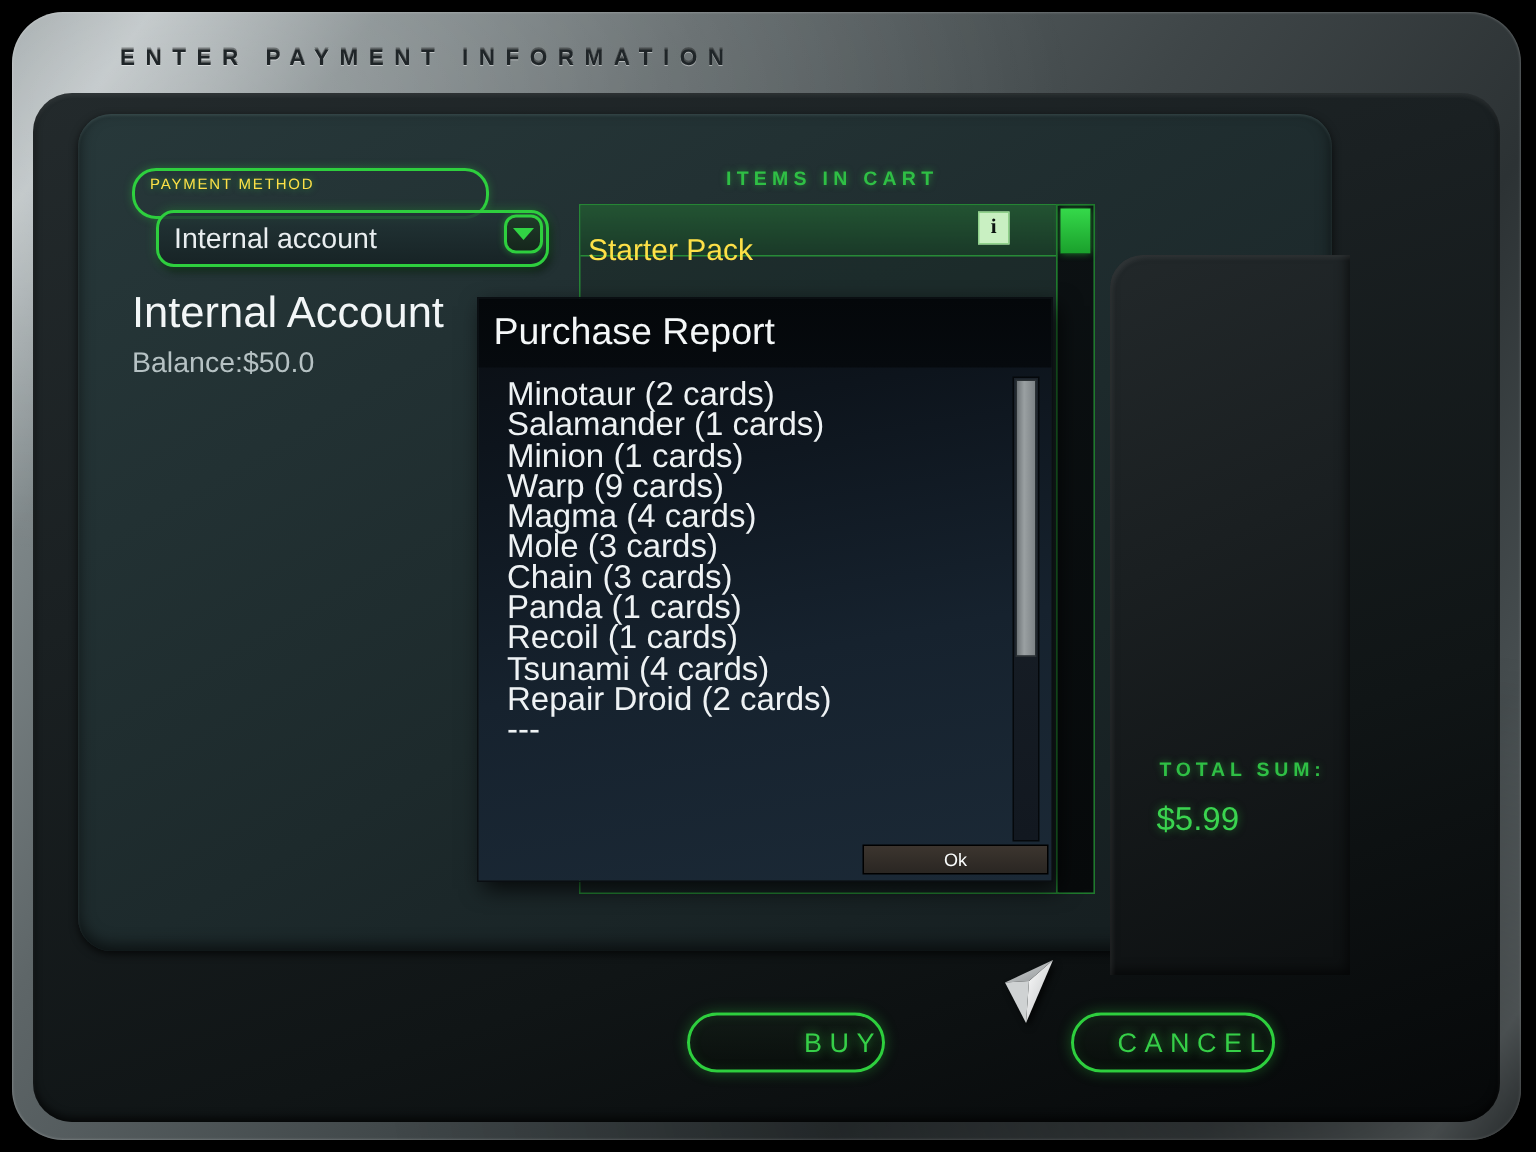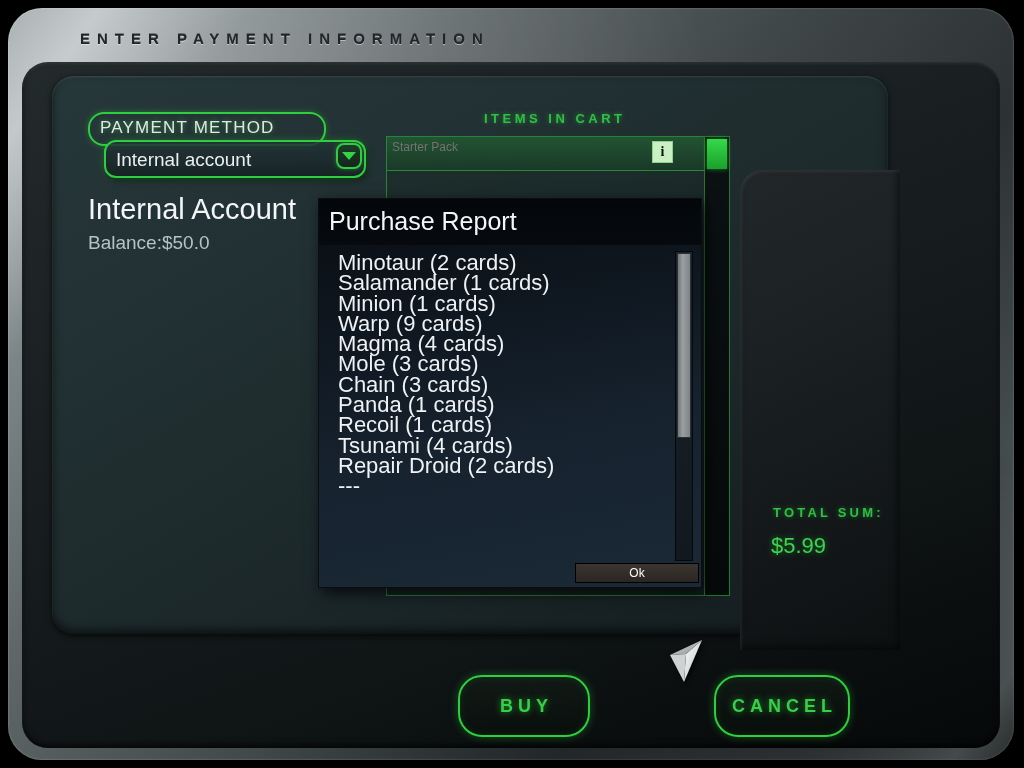--- a/index.html
+++ b/index.html
@@ -85,23 +85,23 @@
   .pm-group {
     position: absolute;
     left: 88px; top: 112px; width: 238px; height: 34px;
     border: 2px solid #2ecf3e;
     border-radius: 16px;
     box-shadow: 0 0 6px rgba(46,207,62,.35);
   }
   .pm-label {
     position: absolute;
     left: 100px; top: 118px;
-    font-size: 17px;
+    font-size: 10px;
     letter-spacing: 1.2px;
-    color: #e5e5e5;
+    color: #fde047;
     text-shadow: 0 0 5px rgba(46,207,62,.6);
   }
 
   .pm-dropdown {
     position: absolute;
     left: 104px; top: 140px; width: 262px; height: 38px;
     border: 2px solid #2ecf3e;
     border-radius: 12px;
     background: linear-gradient(180deg, rgba(34,52,54,.85), rgba(22,34,36,.9));
     box-shadow: 0 0 7px rgba(46,207,62,.32), 2px 3px 5px rgba(0,0,0,.55);
@@ -161,23 +161,23 @@
     background: linear-gradient(180deg, rgba(22,40,34,.35), rgba(14,24,22,.25));
   }
   .cart-row-selected {
     position: absolute;
     left: 387px; top: 137px; width: 318px; height: 34px;
     background: linear-gradient(180deg, rgba(36,96,52,.75), rgba(24,66,38,.6));
     border-bottom: 1px solid rgba(46,207,62,.45);
   }
   .cart-item-label {
     position: absolute;
-    left: 392px; top: 140px;
-    font-size: 12px;
-    color: #737373;
+    left: 392px; top: 156px;
+    font-size: 20px;
+    color: #fde047;
   }
   .info-btn {
     position: absolute;
     left: 652px; top: 141px; width: 21px; height: 22px;
     background: #c9f0c2;
     border: 1px solid #8fd18a;
     display: flex; align-items: center; justify-content: center;
     font-size: 14px; font-weight: bold;
     color: #0b1410;
     font-family: "Liberation Serif", serif;
@@ -212,29 +212,29 @@
     position: absolute;
     left: 771px; top: 533px;
     font-size: 22px;
     color: #3ad44f;
     text-shadow: 0 0 6px rgba(46,207,62,.5);
   }
 
   
   .btn {
     position: absolute;
-    height: 62px;
+    height: 40px;
     border: 2px solid #2ecf3e;
     border-radius: 24px;
     background: linear-gradient(180deg, rgba(20,32,24,.55), rgba(8,14,10,.7));
     color: #36cf48;
     font-size: 18px;
     letter-spacing: 5px;
-    font-weight: bold;
-    display: flex; align-items: center; justify-content: center;
+    font-weight: normal;
+    display: flex; align-items: center; justify-content: flex-end;
     text-shadow: 0 0 7px rgba(46,207,62,.7);
     box-shadow: 0 0 9px rgba(46,207,62,.35), inset 0 0 8px rgba(46,207,62,.12);
   }
   .btn-buy { left: 458px; top: 675px; width: 132px; }
   .btn-cancel { left: 714px; top: 675px; width: 136px; }
   .btn span { padding-left: 5px; }
 
   
   .dialog {
     position: absolute;

